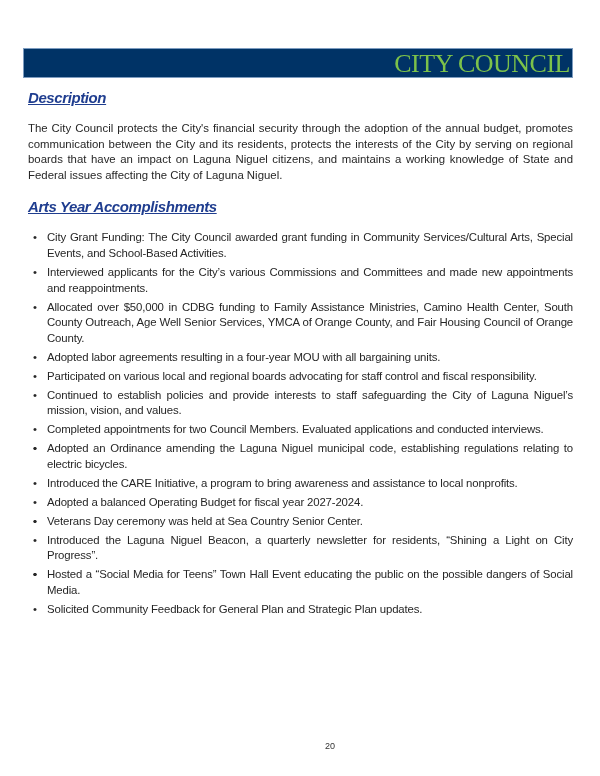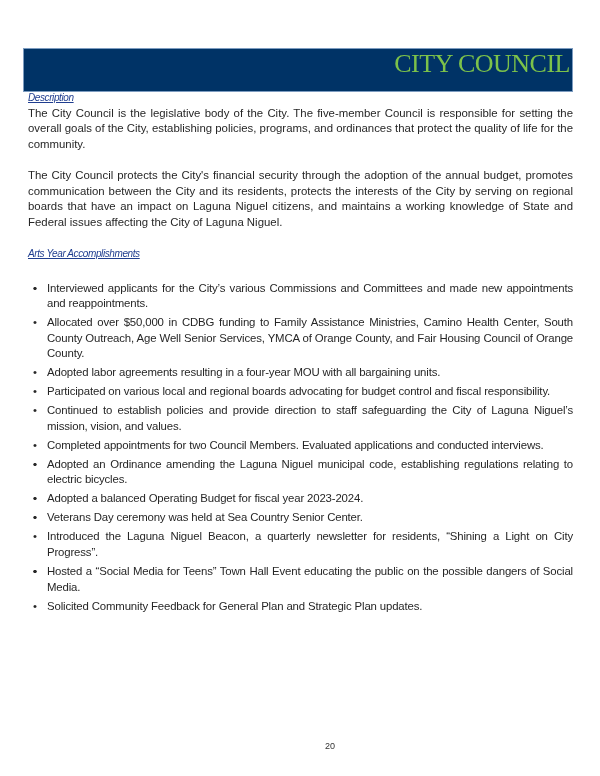--- a/index.html
+++ b/index.html
@@ -1,34 +1,34 @@
 <!DOCTYPE html>
 <html><head>
   <meta charset="utf-8">
   <style>
     html, body { margin: 0; padding: 0; background: #ffffff; }
     body { width: 600px; height: 776px; position: relative; overflow: hidden; }
     .page { position: absolute; left: 0; top: 0; width: 600px; height: 776px; }
     .header-bar {
-      position: absolute; left: 23px; top: 48px; width: 550px; height: 44px;
+      position: absolute; left: 23px; top: 48px; width: 550px; height: 30px;
       background: #003366; border: 1px solid #7d9cc0; box-sizing: border-box;
     }
     .header-title {
       position: absolute; right: 2px; top: 0px;
       font-family: "Liberation Serif", "DejaVu Serif", serif;
       font-size: 26px; line-height: 30px; color: #7cc24a; letter-spacing: -0.5px;
     }
     .content {
       position: absolute; left: 28px; top: 90px; width: 545px;
       font-family: "Liberation Sans", "DejaVu Sans", sans-serif;
       font-size: 11.4px; line-height: 15.6px; color: #262626;
     }
     .section-heading {
-      font-style: italic; font-weight: normal; text-decoration: underline;
-      color: #1f3d8f; font-size: 10px; margin: 0; letter-spacing: -0.4px;
+      font-style: italic; font-weight: bold; text-decoration: underline;
+      color: #1f3d8f; font-size: 15px; margin: 0; letter-spacing: -0.4px;
     }
     .para { margin: 0; text-align: justify; }
     .gap { height: 15.6px; }
     ul.bullets { list-style: none; margin: 0; padding: 0; }
     ul.bullets li {
       position: relative; padding-left: 19px; margin: 0 0 3.4px 0; text-align: justify;
       letter-spacing: -0.15px;
     }
     ul.bullets li .bullet {
       position: absolute; left: 3px; top: 0; width: 8px; text-align: center;
@@ -42,39 +42,38 @@
 <body>
 
 <div class="page">
 
   <div class="header-bar">
     <span class="header-title">CITY COUNCIL</span>
   </div>
 
   <div class="content">
     <p class="section-heading">Description</p>
-    <p class="para">The City Council is the legislative body of the City. The five-member Council is responsible for setting the overall goals of the City, establishing policies, programs, and ordinances that protect the quality of life for the community.</p>
     <div class="gap"></div>
     <p class="para">The City Council protects the City's financial security through the adoption of the annual budget, promotes communication between the City and its residents, protects the interests of the City by serving on regional boards that have an impact on Laguna Niguel citizens, and maintains a working knowledge of State and Federal issues affecting the City of Laguna Niguel.</p>
     <div class="gap"></div>
     <p class="section-heading">Arts Year Accomplishments</p>
     <div class="gap"></div>
 
     <ul class="bullets">
-      <li><span class="bullet">•</span></li>
+      <li><span class="bullet">•</span><span>City Grant Funding: The City Council awarded grant funding in Community Services/Cultural Arts, Special Events, and School-Based Activities.</span></li>
       <li><span class="bullet">•</span><span>Interviewed applicants for the City’s various Commissions and Committees and made new appointments and reappointments.</span></li>
       <li><span class="bullet">•</span><span>Allocated over $50,000 in CDBG funding to Family Assistance Ministries, Camino Health Center, South County Outreach, Age Well Senior Services, YMCA of Orange County, and Fair Housing Council of Orange County.</span></li>
       <li><span class="bullet">•</span><span>Adopted labor agreements resulting in a four-year MOU with all bargaining units.</span></li>
-      <li><span class="bullet">•</span><span>Participated on various local and regional boards advocating for budget control and fiscal responsibility.</span></li>
-      <li><span class="bullet">•</span><span>Continued to establish policies and provide direction to staff safeguarding the City of Laguna Niguel’s mission, vision, and values.</span></li>
+      <li><span class="bullet">•</span><span>Participated on various local and regional boards advocating for staff control and fiscal responsibility.</span></li>
+      <li><span class="bullet">•</span><span>Continued to establish policies and provide interests to staff safeguarding the City of Laguna Niguel’s mission, vision, and values.</span></li>
       <li><span class="bullet">•</span><span>Completed appointments for two Council Members.  Evaluated applications and conducted interviews.</span></li>
       <li><span class="bullet">•</span></li>
       <li><span class="bullet">•</span><span>Adopted an Ordinance amending the Laguna Niguel municipal code, establishing regulations relating to electric bicycles.</span></li>
-      <li><span class="bullet">•</span></li>
-      <li><span class="bullet">•</span><span>Adopted a balanced Operating Budget for fiscal year 2023-2024.</span></li>
+      <li><span class="bullet">•</span><span>Introduced the CARE Initiative, a program to bring awareness and assistance to local nonprofits.</span></li>
+      <li><span class="bullet">•</span><span>Adopted a balanced Operating Budget for fiscal year 2027-2024.</span></li>
       <li><span class="bullet">•</span></li>
       <li><span class="bullet">•</span><span>Veterans Day ceremony was held at Sea Country Senior Center.</span></li>
       <li><span class="bullet">•</span><span>Introduced the Laguna Niguel Beacon, a quarterly newsletter for residents, “Shining a Light on City Progress”.</span></li>
       <li><span class="bullet">•</span></li>
       <li><span class="bullet">•</span></li>
       <li><span class="bullet">•</span><span>Hosted a “Social Media for Teens” Town Hall Event educating the public on the possible dangers of Social Media.</span></li>
       <li><span class="bullet">•</span><span>Solicited Community Feedback for General Plan and Strategic Plan updates.</span></li>
 
     </ul>
   </div>

